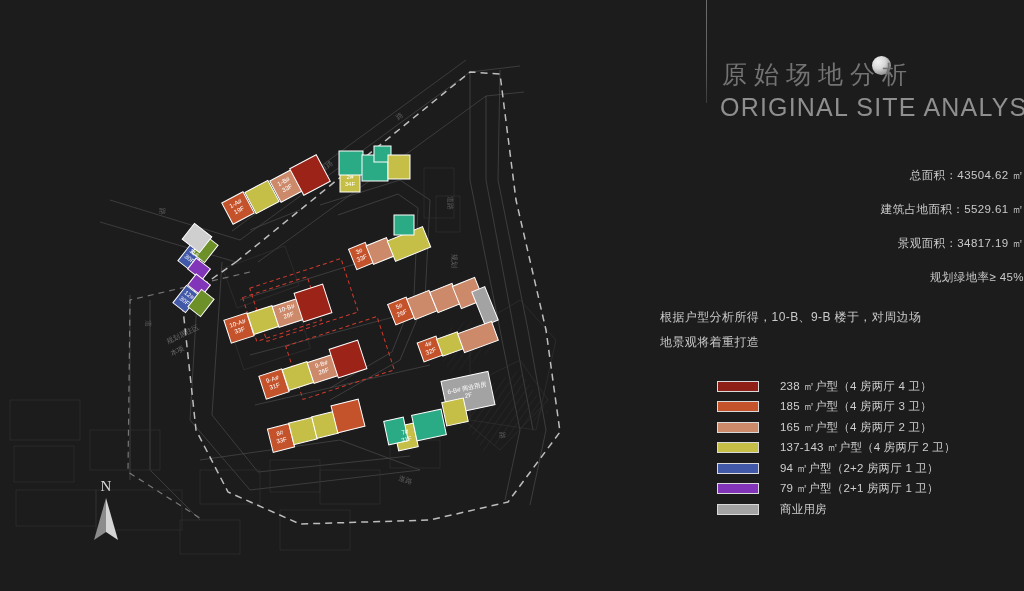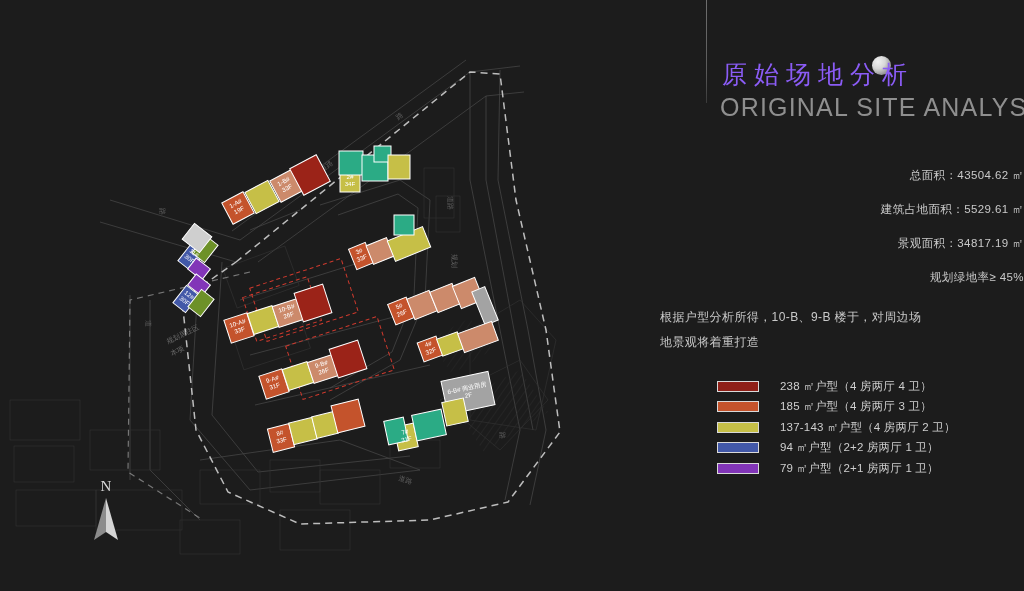--- a/index.html
+++ b/index.html
@@ -19,21 +19,21 @@
   
   #info-panel { position:absolute; left:660px; top:0; width:364px; height:591px; }
 
   #title-block { position:absolute; left:24px; top:0px; width:340px; }
   #title-rule {
     position:absolute; left:22px; top:0px; width:1px; height:103px;
     background:linear-gradient(180deg,#6e6e6e 0%,#5a5a5a 70%,#3a3a3a 100%);
   }
   #title-cn {
     position:absolute; left:38px; top:62px;
-    font-size:25px; letter-spacing:7px; color:#8b5cf6;
+    font-size:25px; letter-spacing:7px; color:#737373;
     font-family:"Liberation Serif","DejaVu Serif",serif;
     white-space:nowrap; line-height:1;
   }
   #title-en {
     position:absolute; left:36px; top:95px;
     font-size:25px; letter-spacing:1.2px; color:#8f8f8f;
     white-space:nowrap; line-height:1;
   }
   #moon {
     position:absolute; left:188px; top:56px; width:19px; height:19px;
@@ -258,26 +258,34 @@
   <div id="legend">
       <div class="legend-row">
         <div class="swatch" style="background: rgb(143, 32, 24);"></div>
         <div class="legend-label">238 ㎡户型（4 房两厅 4 卫）</div>
       </div>
       <div class="legend-row">
         <div class="swatch" style="background: rgb(196, 83, 44);"></div>
         <div class="legend-label">185 ㎡户型（4 房两厅 3 卫）</div>
       </div>
       <div class="legend-row">
+        <div class="swatch" style="background: rgb(204, 138, 107);"></div>
+        <div class="legend-label">165 ㎡户型（4 房两厅 2 卫）</div>
+      </div>
+      <div class="legend-row">
         <div class="swatch" style="background: rgb(198, 191, 71);"></div>
         <div class="legend-label">137-143 ㎡户型（4 房两厅 2 卫）</div>
       </div>
       <div class="legend-row">
         <div class="swatch" style="background: rgb(66, 88, 168);"></div>
         <div class="legend-label">94 ㎡户型（2+2 房两厅 1 卫）</div>
       </div>
       <div class="legend-row">
         <div class="swatch" style="background: rgb(130, 53, 184);"></div>
         <div class="legend-label">79 ㎡户型（2+1 房两厅 1 卫）</div>
       </div>
+      <div class="legend-row">
+        <div class="swatch" style="background: rgb(163, 163, 163);"></div>
+        <div class="legend-label">商业用房</div>
+      </div>
     </div>
 
 </div>
 
 </body></html>

